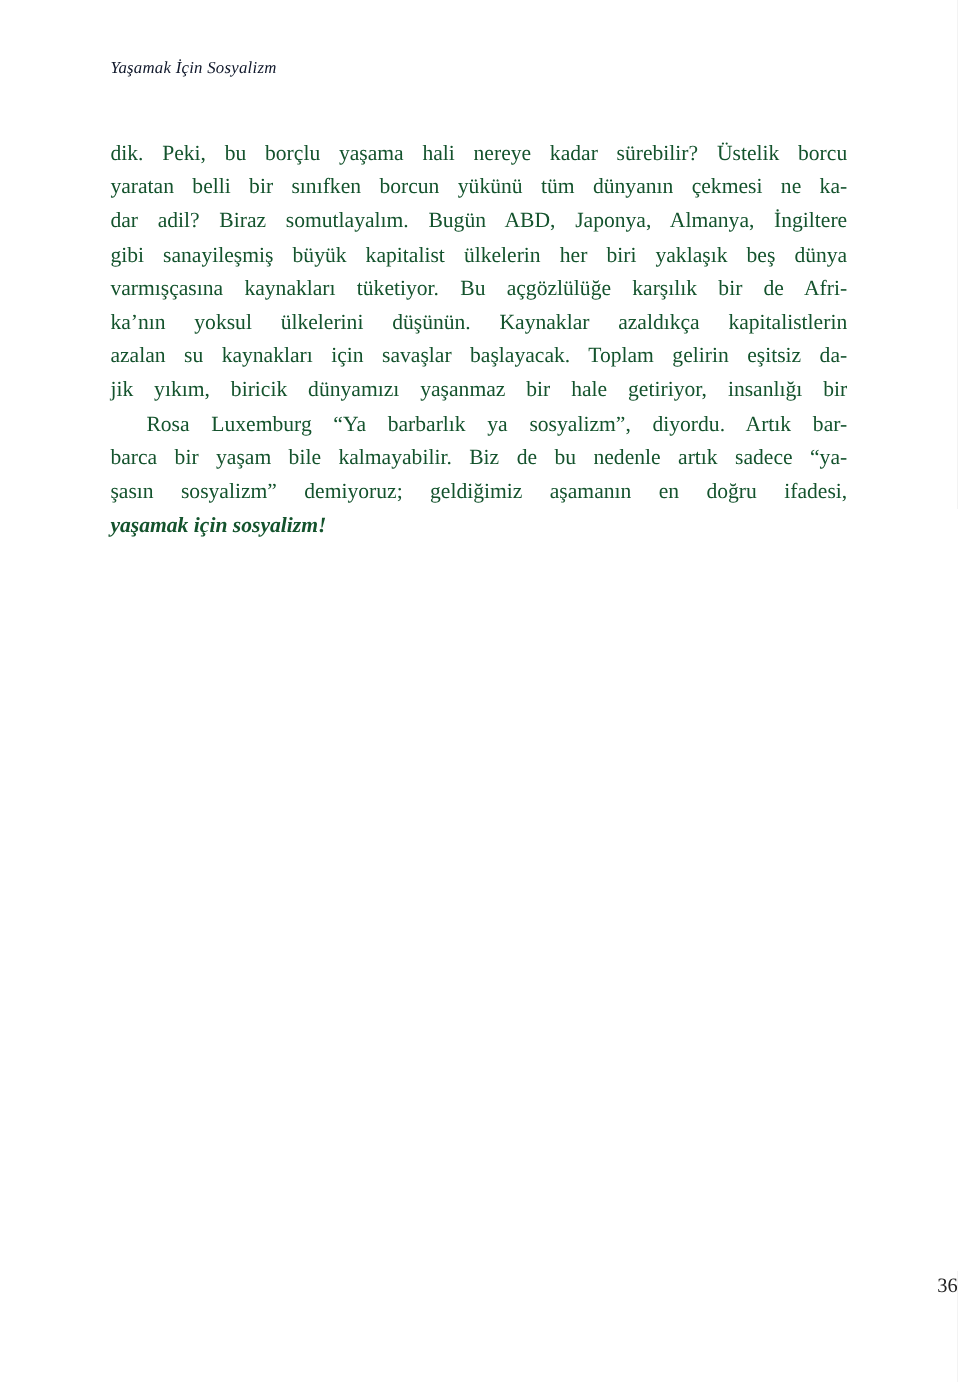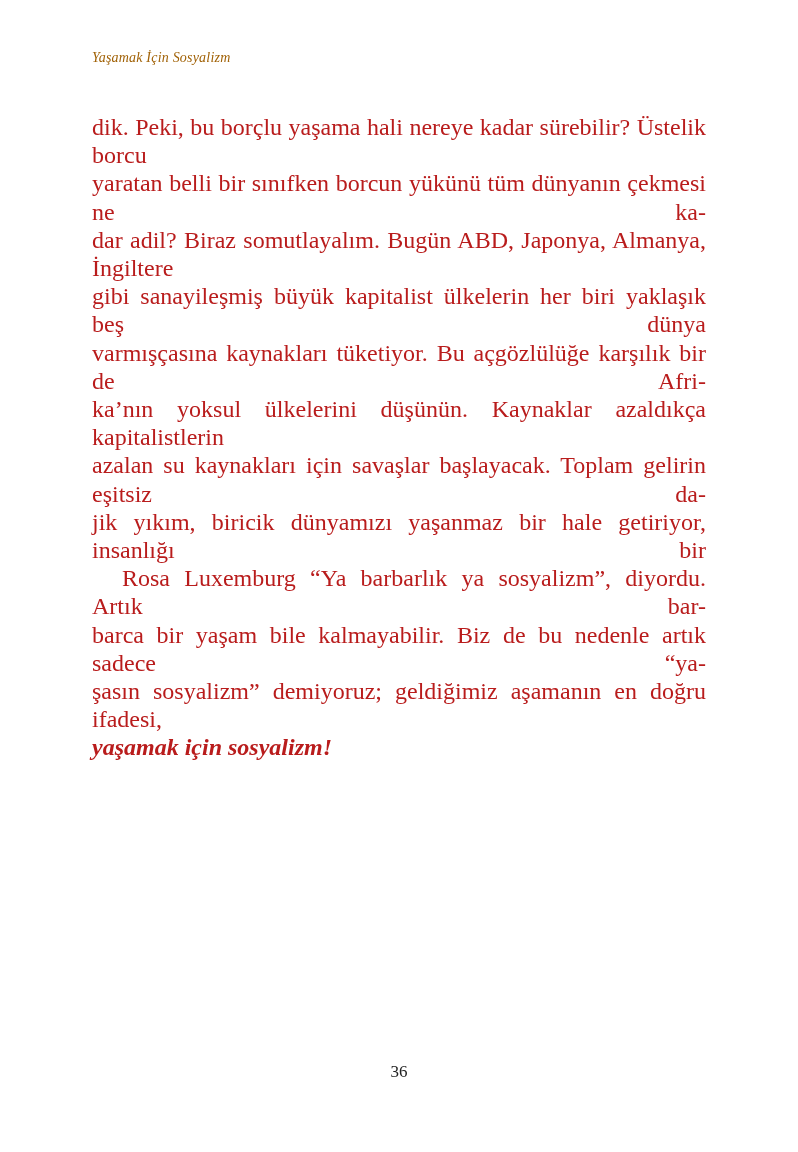--- a/index.html
+++ b/index.html
@@ -17,30 +17,30 @@
     color: #1f1f1f;
     overflow: hidden;
   }
   .running-header {
     position: absolute;
     top: 50px;
     left: 92px;
     font-style: italic;
     font-size: 14px;
     letter-spacing: 0.2px;
-    color: #a16207;
+    color: #0f172a;
   }
   .content {
     position: absolute;
     top: 113px;
     left: 92px;
     width: 614px;
-    font-size: 24px;
+    font-size: 18px;
     line-height: 28.2px;
-    color: #b91c1c;
+    color: #14532d;
   }
   .line {
     text-align: justify;
     text-align-last: justify;
     white-space: normal;
   }
   .line.last {
     text-align: left;
     text-align-last: left;
   }
@@ -49,21 +49,21 @@
   }
   .line.italic {
     font-style: italic;
     font-weight: bold;
   }
   .page-number {
     position: absolute;
     top: 1062px;
     left: 0;
     width: 100%;
-    text-align: center;
+    text-align: right;
     font-size: 17px;
     color: #222222;
   }
 </style>
 </head>
 <body>
 
 <div class="page">
 
   <div class="running-header">Yaşamak İçin Sosyalizm</div>

